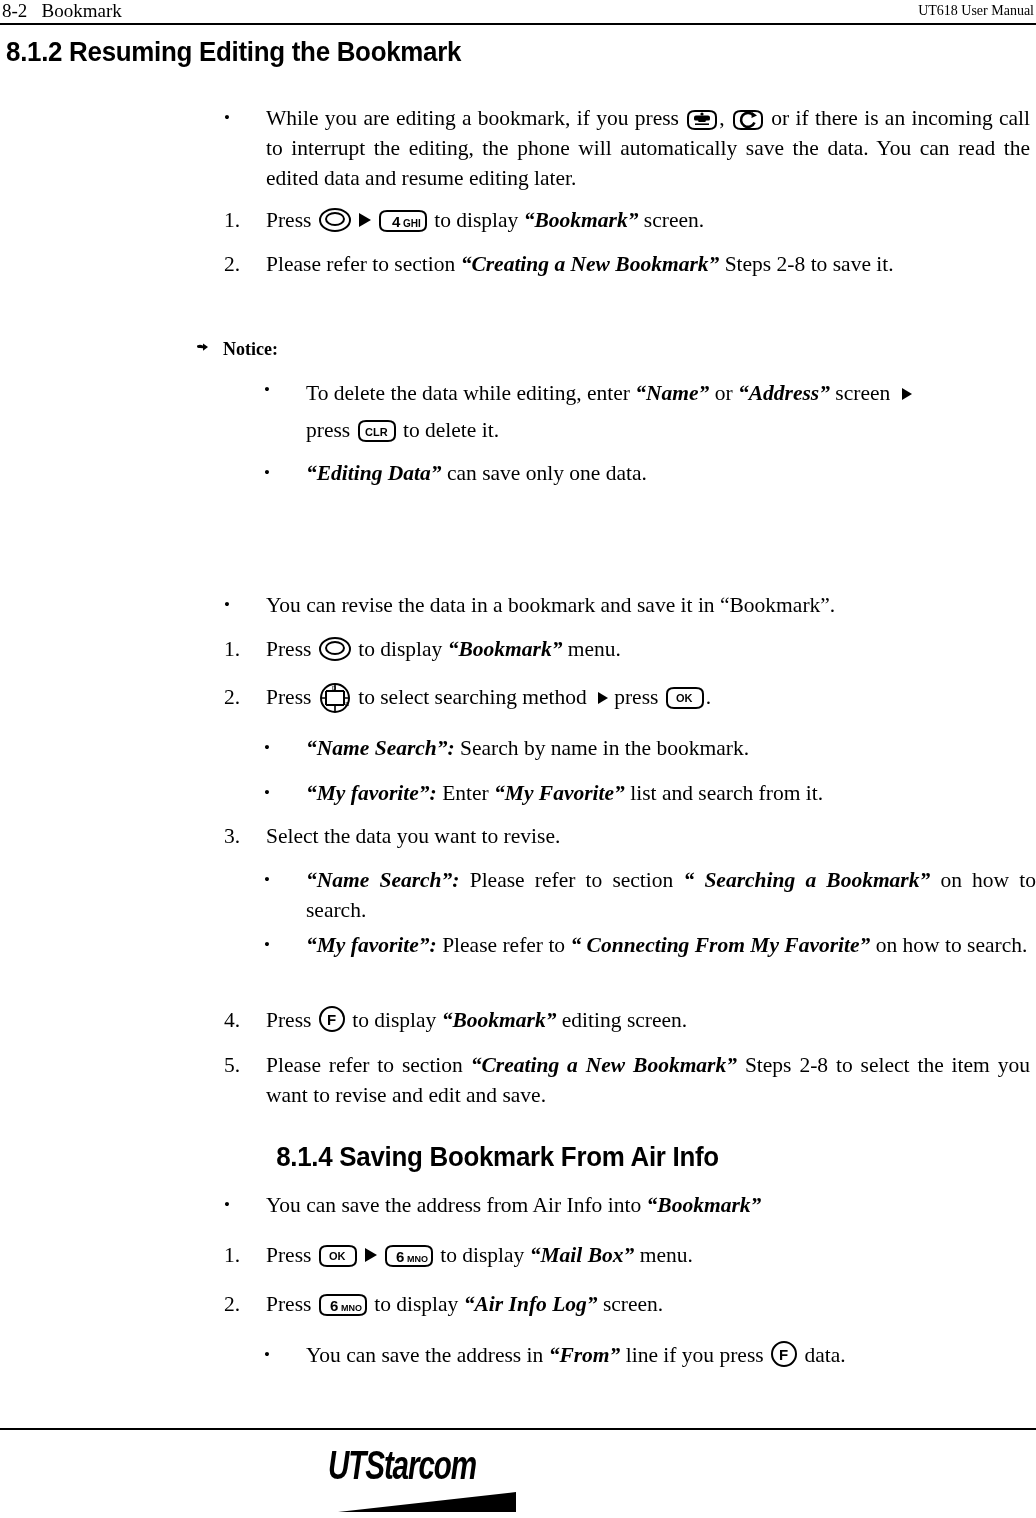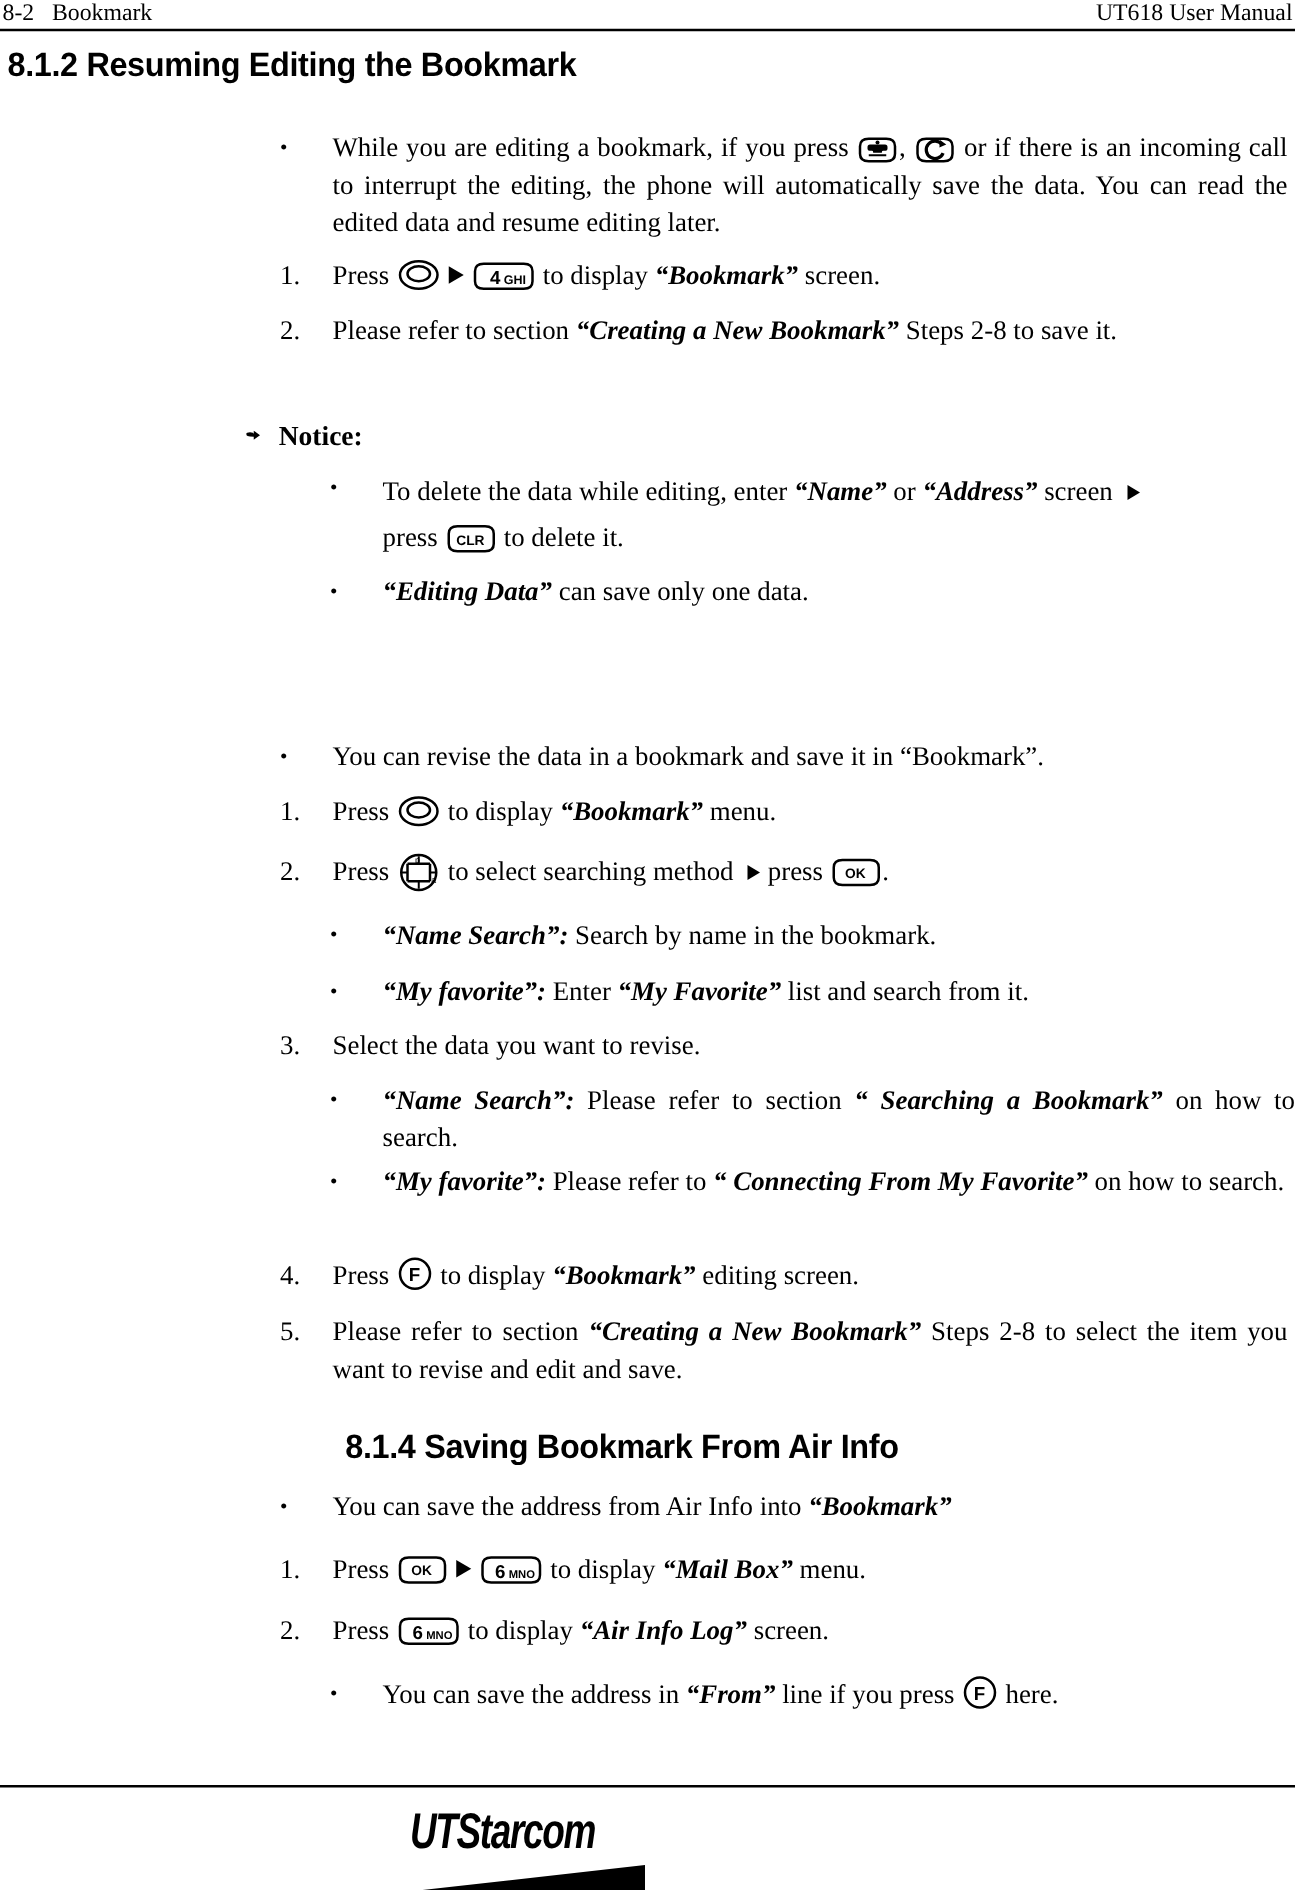--- a/index.html
+++ b/index.html
@@ -28,21 +28,21 @@
     align-items: flex-start;
     justify-content: space-between;
   }
   .header-left {
     font-size: 19px;
     line-height: 22px;
     white-space: pre;
     padding-left: 2px;
   }
   .header-right {
-    font-size: 19px;
+    font-size: 14px;
     line-height: 22px;
     white-space: pre;
     padding-right: 2px;
   }
   .header-rule {
     position: absolute;
     top: 23px;
     left: 0px;
     width: 1036px;
     height: 0;
@@ -140,21 +140,21 @@
   .marker.bullet {
     font-size: 17px;
   }
   .body-col {
     flex: 1 1 auto;
   }
   b, .b { font-weight: bold; font-style: italic; }
 
   
   .notice-head {
-    font-size: 22px;
+    font-size: 18px;
     line-height: 30px;
     font-weight: bold;
     display: flex;
     align-items: center;
     gap: 7px;
   }
 
   
   .key {
     display: inline-block;
@@ -445,21 +445,21 @@
     </div>
   </div>
 
   <div class="block" style="left:264px; top:1340px; width:772px;">
     <div class="list-row">
       <div class="marker bullet" style="width:42px;">•</div>
       <div class="body-col">
         <p class="para nojust"><span>You can save the address in </span><b>“From”</b><span> line if you press </span><span class="key"><svg width="30" height="28" viewBox="0 0 30 28">
                 <circle cx="15" cy="14" r="12" fill="none" stroke="#000" stroke-width="2"></circle>
                 <text x="10" y="20" font-family="Liberation Sans, sans-serif" font-size="15" font-weight="bold" fill="#000">F</text>
-              </svg></span><span> here.</span></p>
+              </svg></span><span> data.</span></p>
       </div>
     </div>
   </div>
 
   <div class="footer-rule"></div>
   <div class="footer-logo">
     <div class="logo-wrap">
       <div class="logo-text"><span class="ut">UT</span><span class="starcom">Starcom</span></div>
       <div class="logo-swoosh"></div>
     </div>

